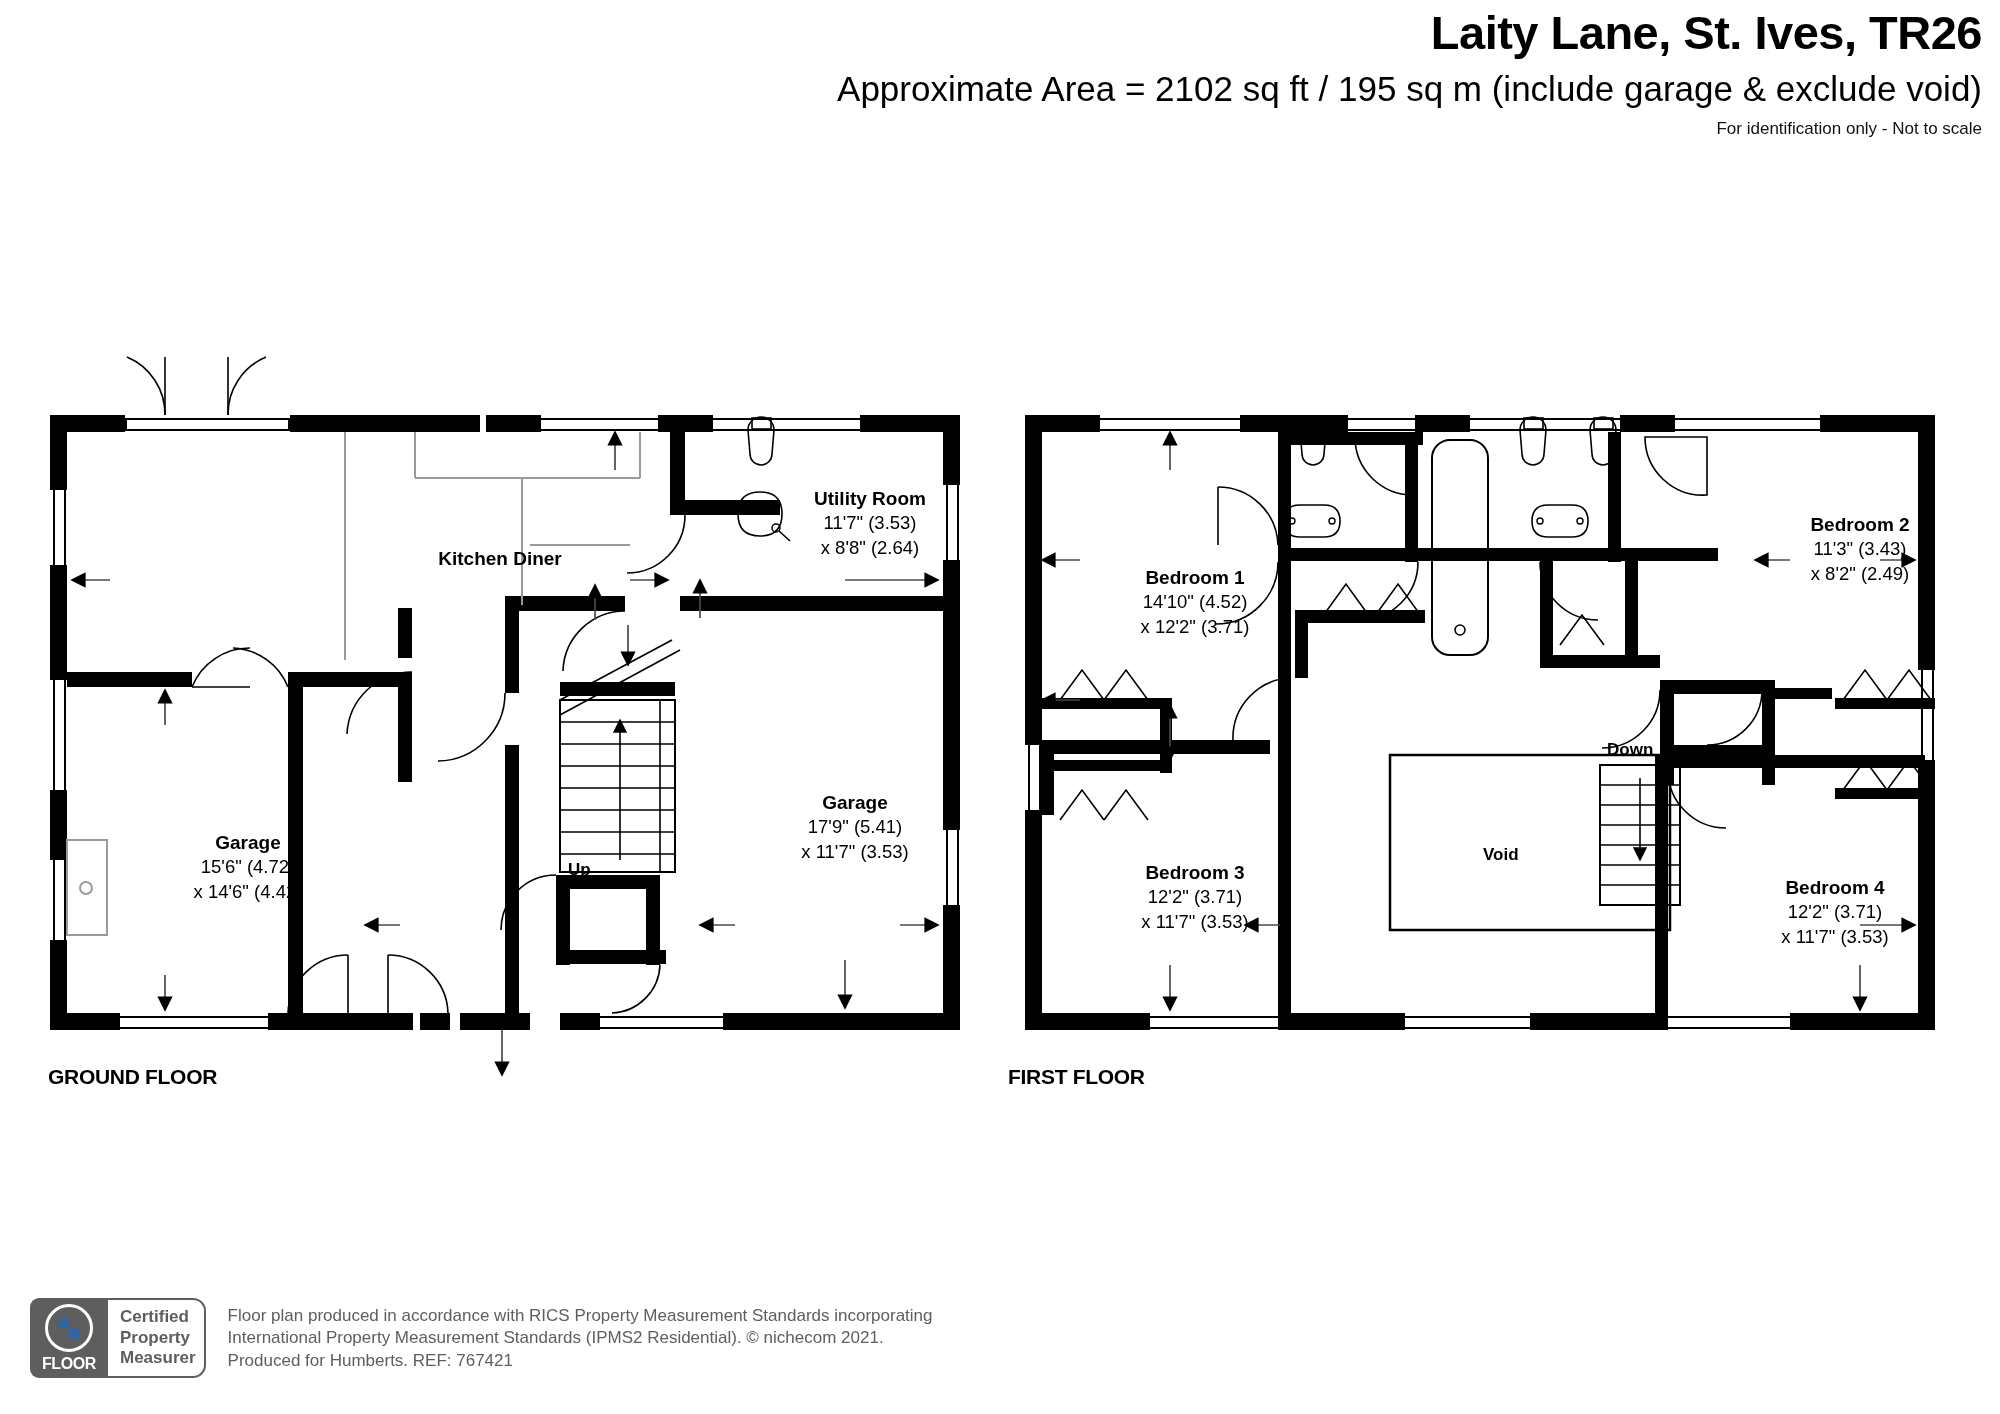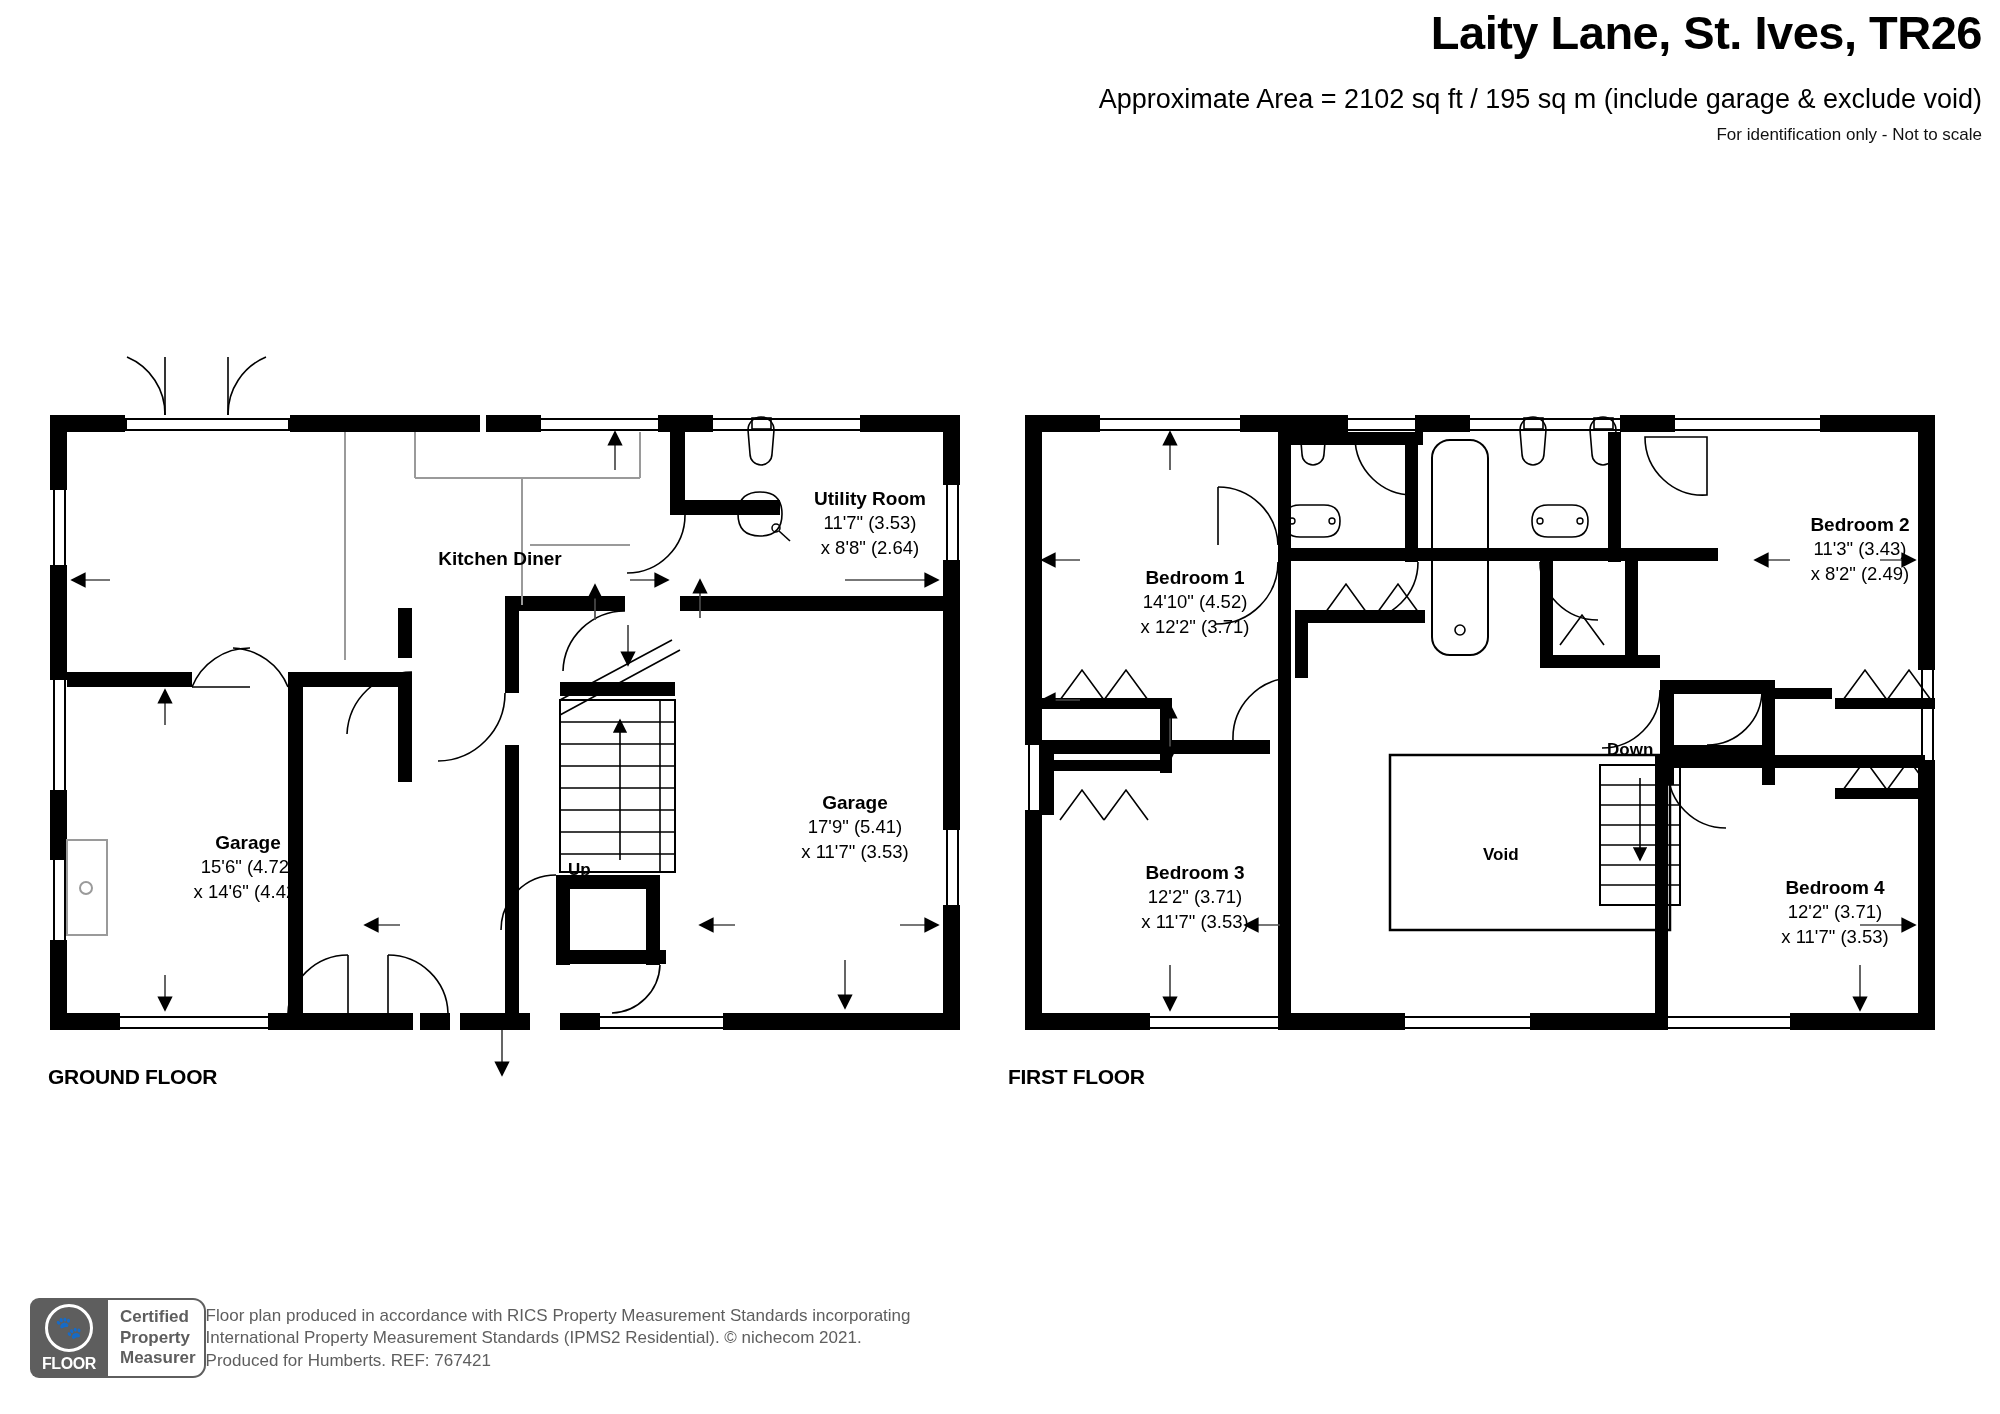--- a/index.html
+++ b/index.html
@@ -2,21 +2,21 @@
 <html><head>
 <meta charset="utf-8">
 <style>
   html,body{margin:0;padding:0;background:#ffffff;}
   body{width:2000px;height:1414px;position:relative;overflow:hidden;
        font-family:"Liberation Sans",sans-serif;color:#000;}
 
   
   #header{position:absolute;right:18px;top:8px;text-align:right;}
   #title{font-size:47px;font-weight:bold;letter-spacing:-0.5px;line-height:1.05;}
-  #area{font-size:27px;margin-top:28px;line-height:1.1;text-align:right;}
+  #area{font-size:35px;margin-top:13px;line-height:1.1;text-align:right;}
   #ident{font-size:17px;margin-top:10px;color:#111;}
 
   
   #plans{position:absolute;left:0;top:0;width:2000px;height:1414px;}
   svg{position:absolute;left:0;top:0;}
 
   .wall{fill:#000;}
   .thinner{fill:none;stroke:#000;stroke-width:1.6;}
   .greyline{fill:none;stroke:#9a9a9a;stroke-width:2;}
   .dimline{stroke:#4a4a4a;stroke-width:1.7;fill:none;}
@@ -33,21 +33,21 @@
   #rics{display:flex;height:80px;}
   #ricsbox{width:78px;background:#5e5e5e;border-radius:9px 0 0 9px;
            display:flex;flex-direction:column;align-items:center;justify-content:center;}
   #ricslion{width:42px;height:42px;border-radius:50%;border:3px solid #fff;
             display:flex;align-items:center;justify-content:center;
             font-size:22px;color:#fff;line-height:1;}
   #ricsword{color:#fff;font-size:16px;font-weight:bold;letter-spacing:-0.4px;margin-top:3px;}
   #cpmbox{border:2px solid #5e5e5e;border-left:none;border-radius:0 13px 13px 0;
           padding:6px 8px 6px 12px;display:flex;flex-direction:column;justify-content:center;}
   #cpmbox div{font-size:17px;font-weight:bold;color:#5e5e5e;line-height:1.2;}
-  #fnote{font-size:17px;color:#5e5e5e;line-height:1.32;padding-top:7px;}
+  #fnote{margin-left:22px;font-size:17px;color:#5e5e5e;line-height:1.32;padding-top:7px;}
   #fnote div{white-space:nowrap;}
 </style>
 </head>
 <body>
 
 <div id="header">
   <div id="title">Laity Lane, St. Ives, TR26</div>
   <div id="area">Approximate Area = 2102 sq ft / 195 sq m (include garage &amp; exclude void)</div>
   <div id="ident">For identification only - Not to scale</div>
 </div>

